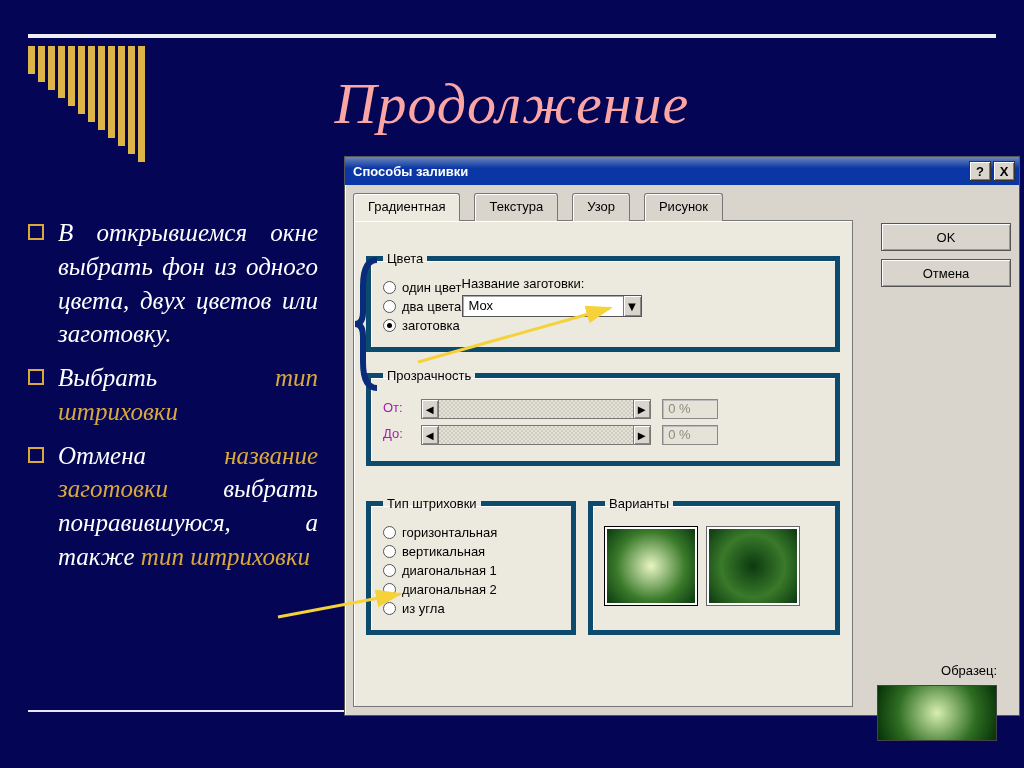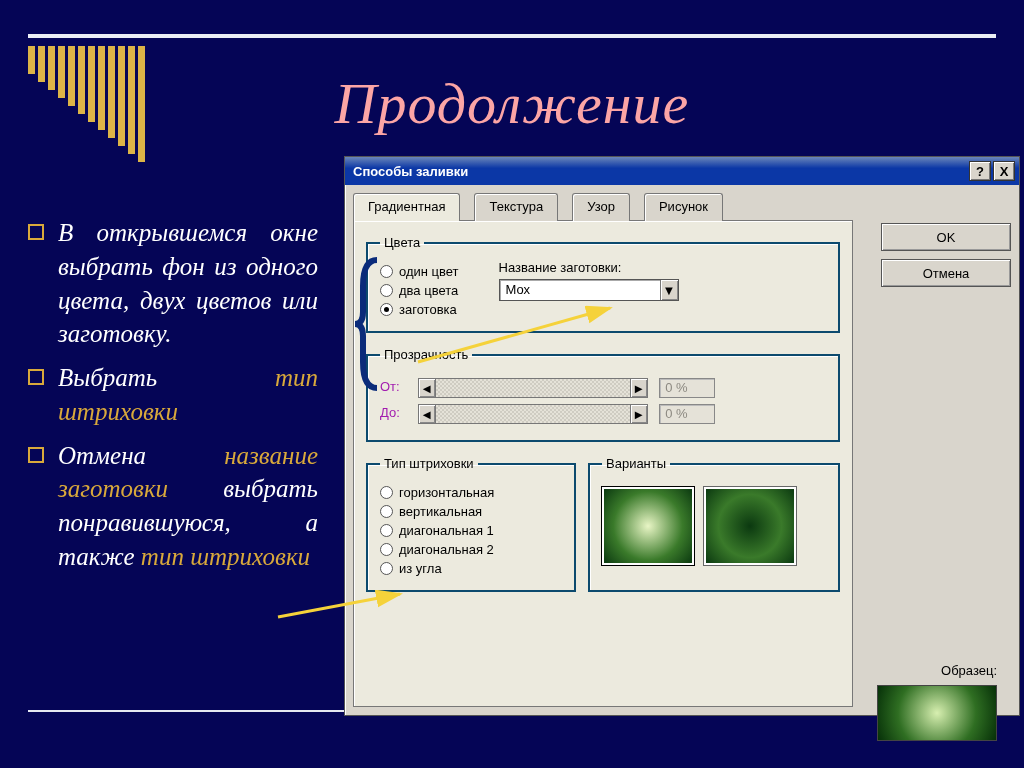--- a/index.html
+++ b/index.html
@@ -144,23 +144,23 @@
   .winbtn {
     width: 100%;
     height: 28px;
     background: #d9d5cc;
     border: 1px solid #555;
     box-shadow: inset 1px 1px 0 #fff, inset -1px -1px 0 #999;
     margin-bottom: 8px;
     display: flex; align-items: center; justify-content: center;
   }
   fieldset {
-    border: 2px solid #0c4a6e;
+    border: 5px solid #0c4a6e;
     box-shadow: inset 1px 1px 0 #fff;
-    margin: 0 0 14px 0;
+    margin: 16px 0 14px 0;
     padding: 10px 10px 10px 12px;
     position: relative;
   }
   legend {
     padding: 0 4px;
     font-size: 13px;
   }
   .radio-row {
     display: flex;
     align-items: center;
@@ -301,21 +301,21 @@
 
     <div class="btn-col">
       <div class="winbtn">OK</div>
       <div class="winbtn">Отмена</div>
     </div>
 
     <div class="tabpage">
 
       <fieldset>
         <legend>Цвета</legend>
-        <div style="display:flex;gap:40px">
+        <div style="display:flex;">
           <div>
             <div class="radio-row">
                 <span class="radio"></span>
                 <span>один цвет</span>
               </div>
             <div class="radio-row">
                 <span class="radio"></span>
                 <span>два цвета</span>
               </div>
             <div class="radio-row">

